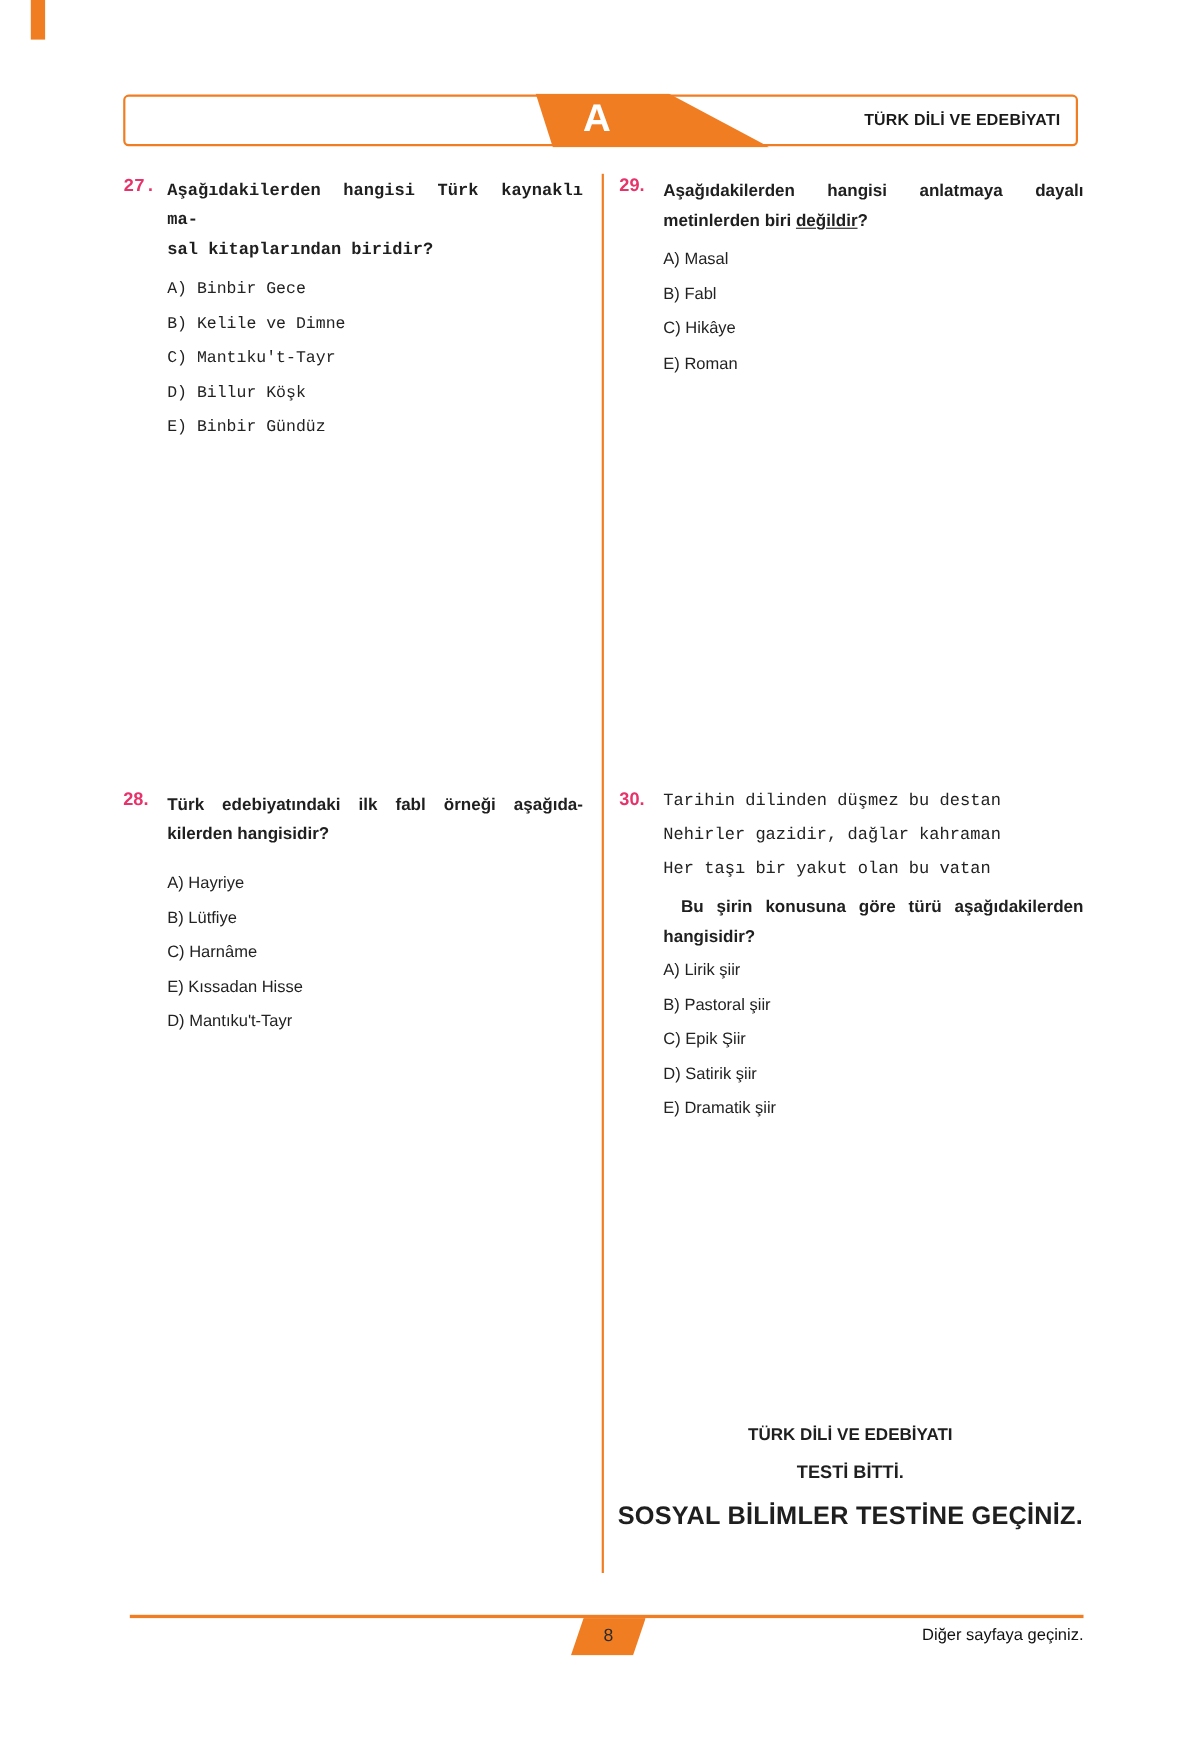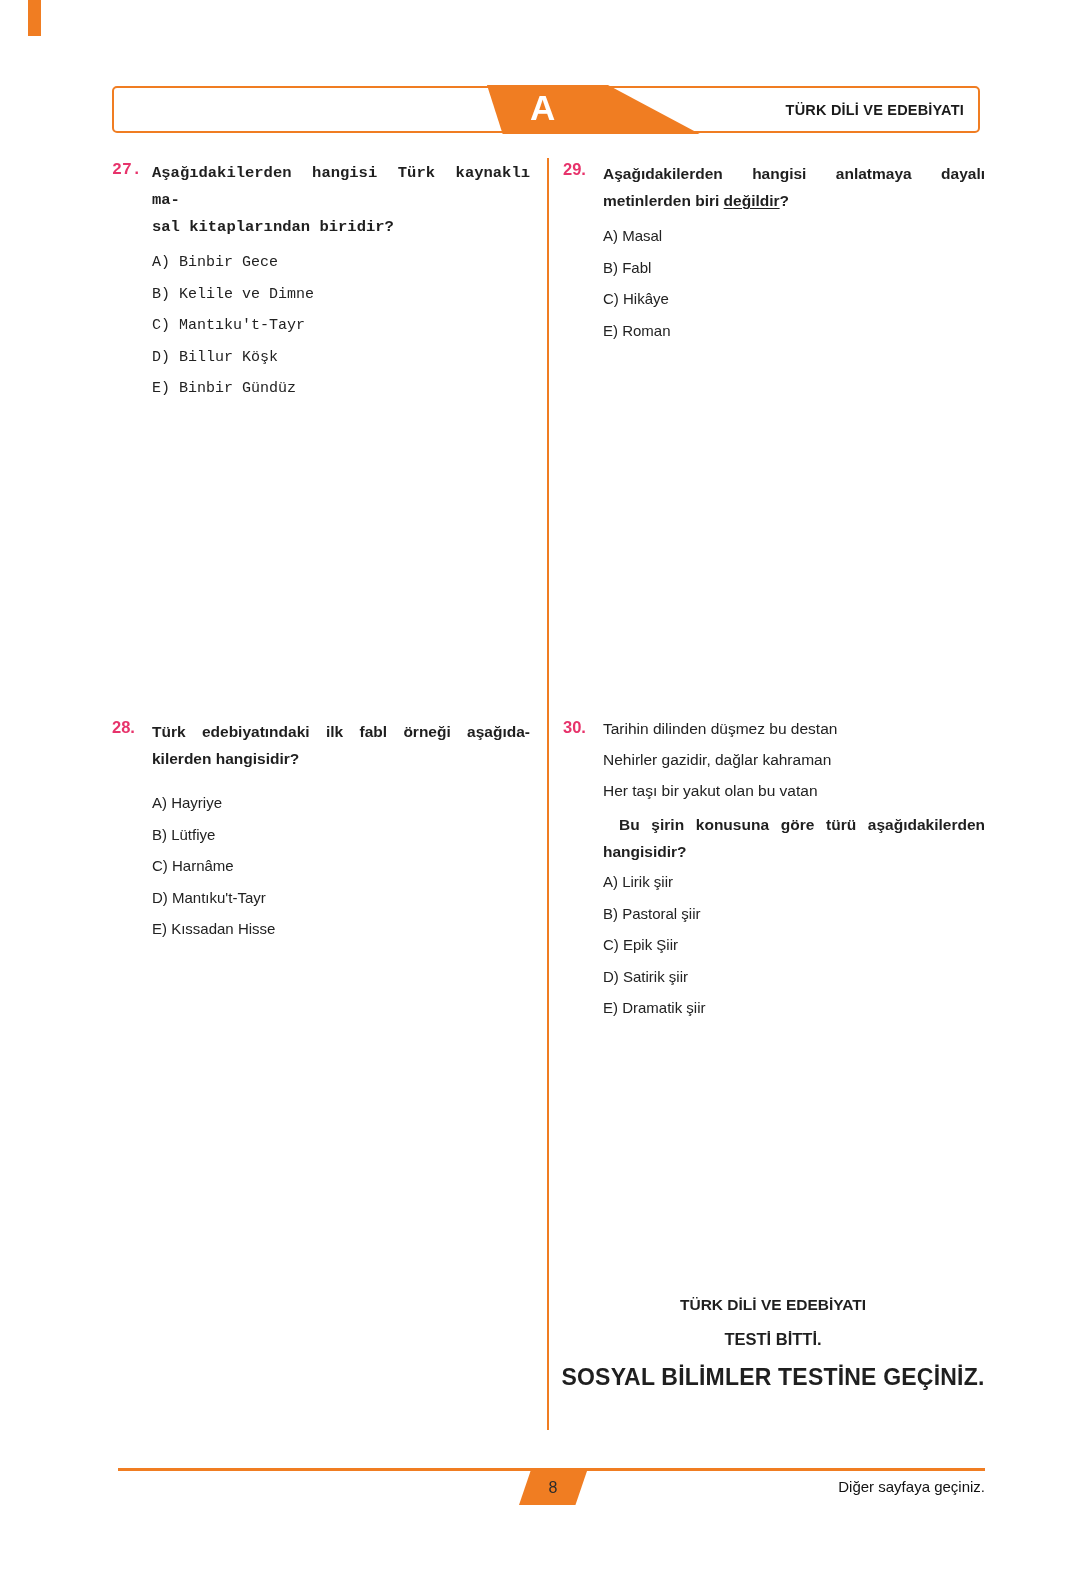--- a/index.html
+++ b/index.html
@@ -47,21 +47,21 @@
     position: absolute; left: 0; top: 0;
     font-size: 16.5px; font-weight: bold; color: #E7336B;
   }
   .qbody { margin-left: 40px; }
   .stem-line { font-size: 15.5px; font-weight: bold; line-height: 27px; color: #1f1f1f; }
   .stem-line.just { text-align: justify; text-align-last: justify; }
   .underline { text-decoration: underline; text-underline-offset: 2px; }
   .options { margin-top: 11px; }
   .option { font-size: 15px; line-height: 21px; margin-bottom: 10.5px; color: #222; }
   .pos-q28 .options { margin-top: 20px; }
-  .poem-line { font-size: 15.5px; line-height: 21px; margin-bottom: 10px; color: #222; }
+  .poem-line { font-size: 15.5px; line-height: 21px; margin-bottom: 10px; color: #222; font-family: Liberation Mono, monospace; }
   .pos-q30 .stem-top { margin-top: 3px; margin-left: 16px; }
   .pos-q30 .options { margin-top: 6px; }
   .end-notice {
     position: absolute; left: 560px; top: 1296px; width: 426px;
     text-align: center; font-weight: bold; color: #1f1f1f;
   }
   .end-line1 { font-size: 15.5px; margin-bottom: 16px; }
   .end-line2 { font-size: 16.5px; margin-bottom: 15px; }
   .end-line3 { font-size: 23px; letter-spacing: 0.2px; }
   .footer-line {
@@ -127,22 +127,22 @@
 
   <div class="question pos-q28">
     <span class="qnum">28.</span>
     <div class="qbody">
       <div class="stem-line just">Türk edebiyatındaki ilk fabl örneği aşağıda-</div>
       <div class="stem-line">kilerden hangisidir?</div>
       <div class="options">
         <div class="option">A) Hayriye</div>
         <div class="option">B) Lütfiye</div>
         <div class="option">C) Harnâme</div>
+        <div class="option">E) Kıssadan Hisse</div>
         <div class="option">D) Mantıku't-Tayr</div>
-        <div class="option">E) Kıssadan Hisse</div>
       </div>
     </div>
   </div>
 
   <div class="question pos-q30">
     <span class="qnum">30.</span>
     <div class="qbody">
       <div class="poem-line">Tarihin dilinden düşmez bu destan</div>
       <div class="poem-line">Nehirler gazidir, dağlar kahraman</div>
       <div class="poem-line">Her taşı bir yakut olan bu vatan</div>

